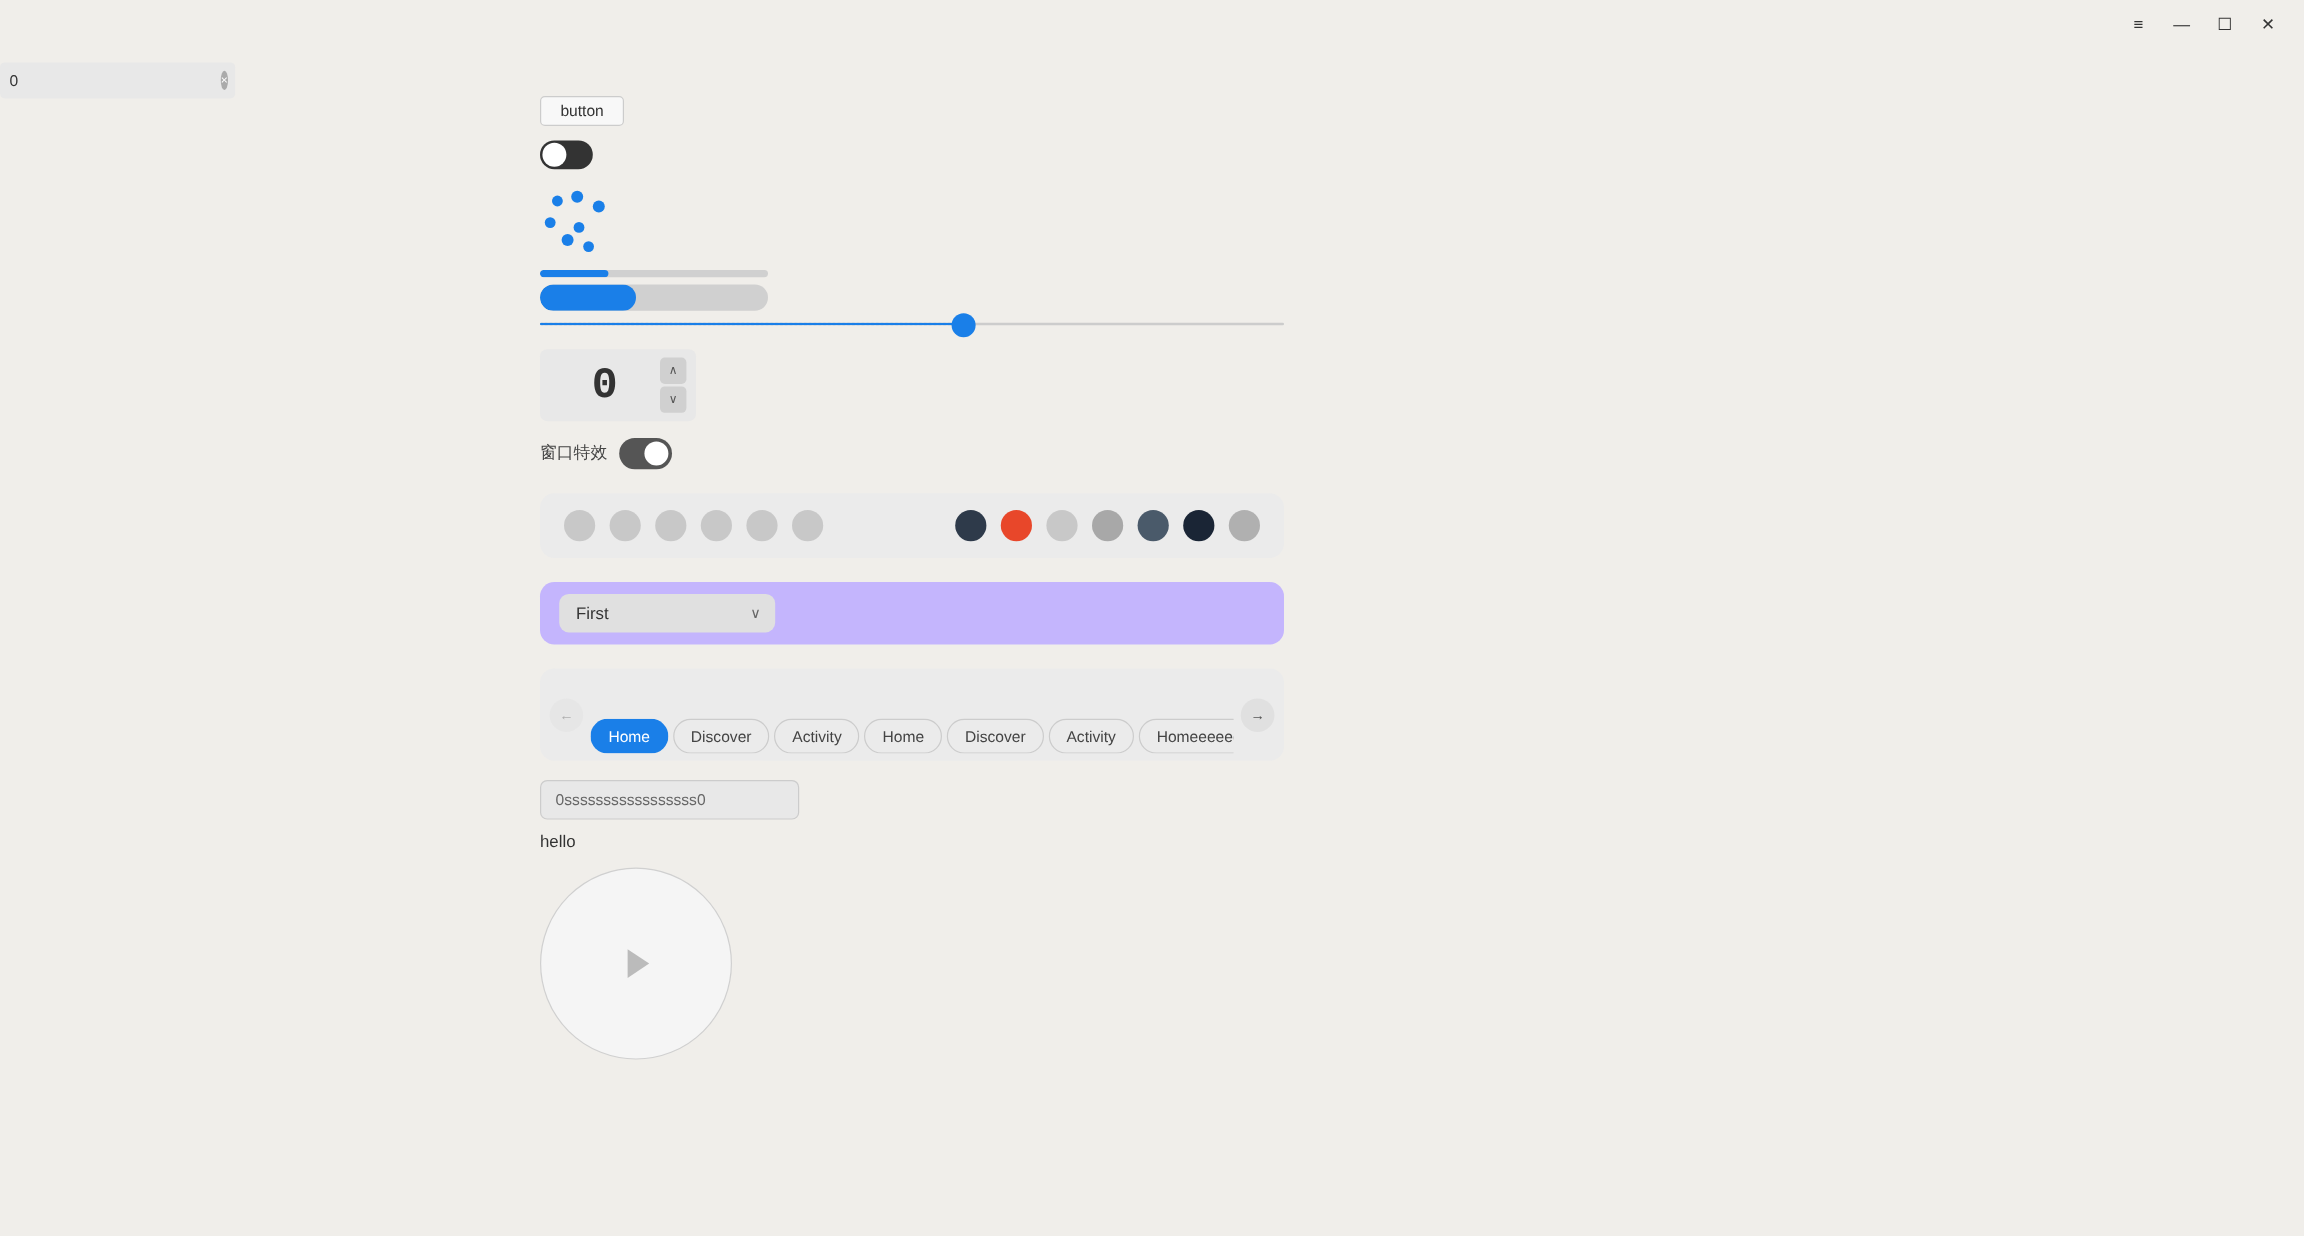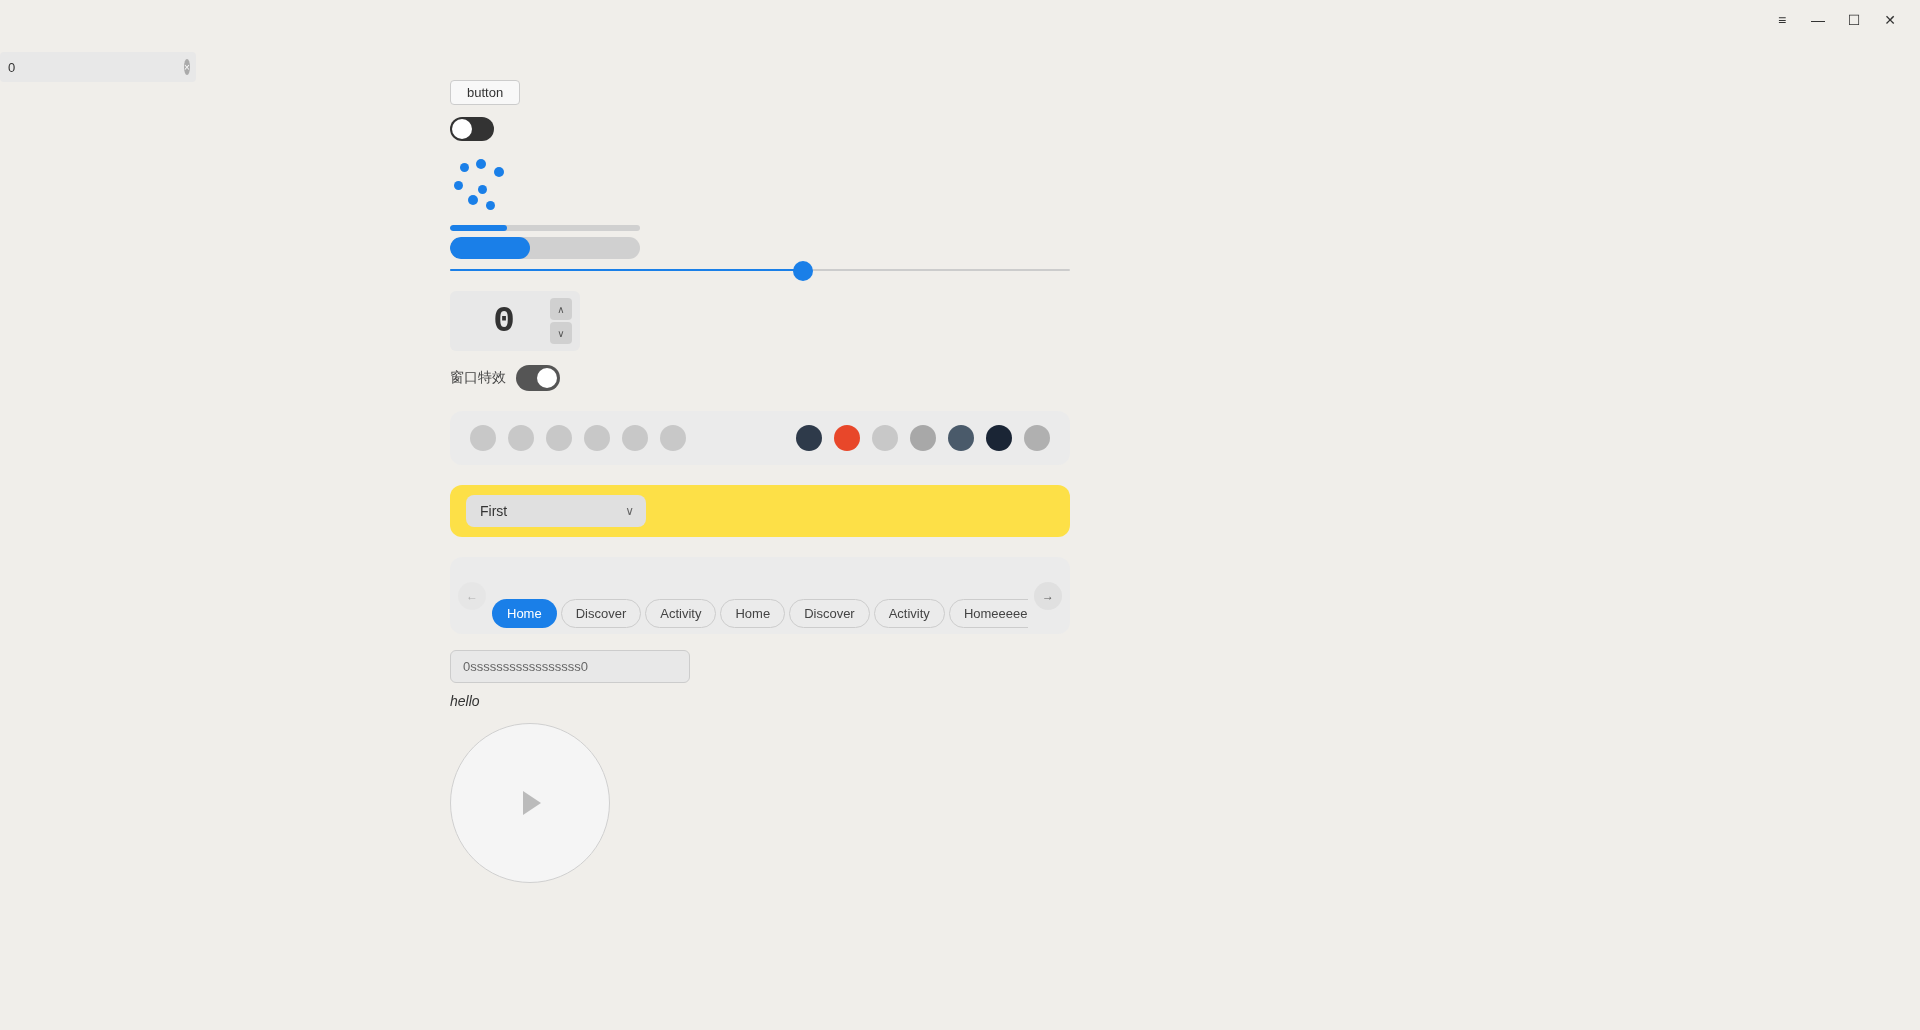--- a/index.html
+++ b/index.html
@@ -279,21 +279,21 @@
     }
     .color-dot {
       width: 26px;
       height: 26px;
       border-radius: 50%;
       cursor: pointer;
     }
 
     
     .dropdown-container {
-      background: #fde047;
+      background: #c4b5fd;
       border-radius: 12px;
       padding: 10px 16px;
       width: 620px;
       margin-bottom: 20px;
     }
     .dropdown-select {
       width: 180px;
       padding: 8px 14px;
       border: none;
       border-radius: 8px;
@@ -372,33 +372,32 @@
       background: transparent;
       border-color: #ccc;
     }
 
     
     .text-input-field {
       background: #e8e8e8;
       border: 1px solid #ccc;
       border-radius: 6px;
       padding: 8px 12px;
-      width: 240px;
+      width: 216px;
       font-size: 13px;
       color: #666;
       margin-bottom: 10px;
       outline: none;
     }
 
     
     .hello-text {
       font-size: 14px;
       color: #333;
       margin-bottom: 14px;
-      font-style: italic;
     }
 
     
     .circle-player {
       width: 160px;
       height: 160px;
       border-radius: 50%;
       border: 1px solid #d0d0d0;
       background: #f5f5f5;
       display: flex;

